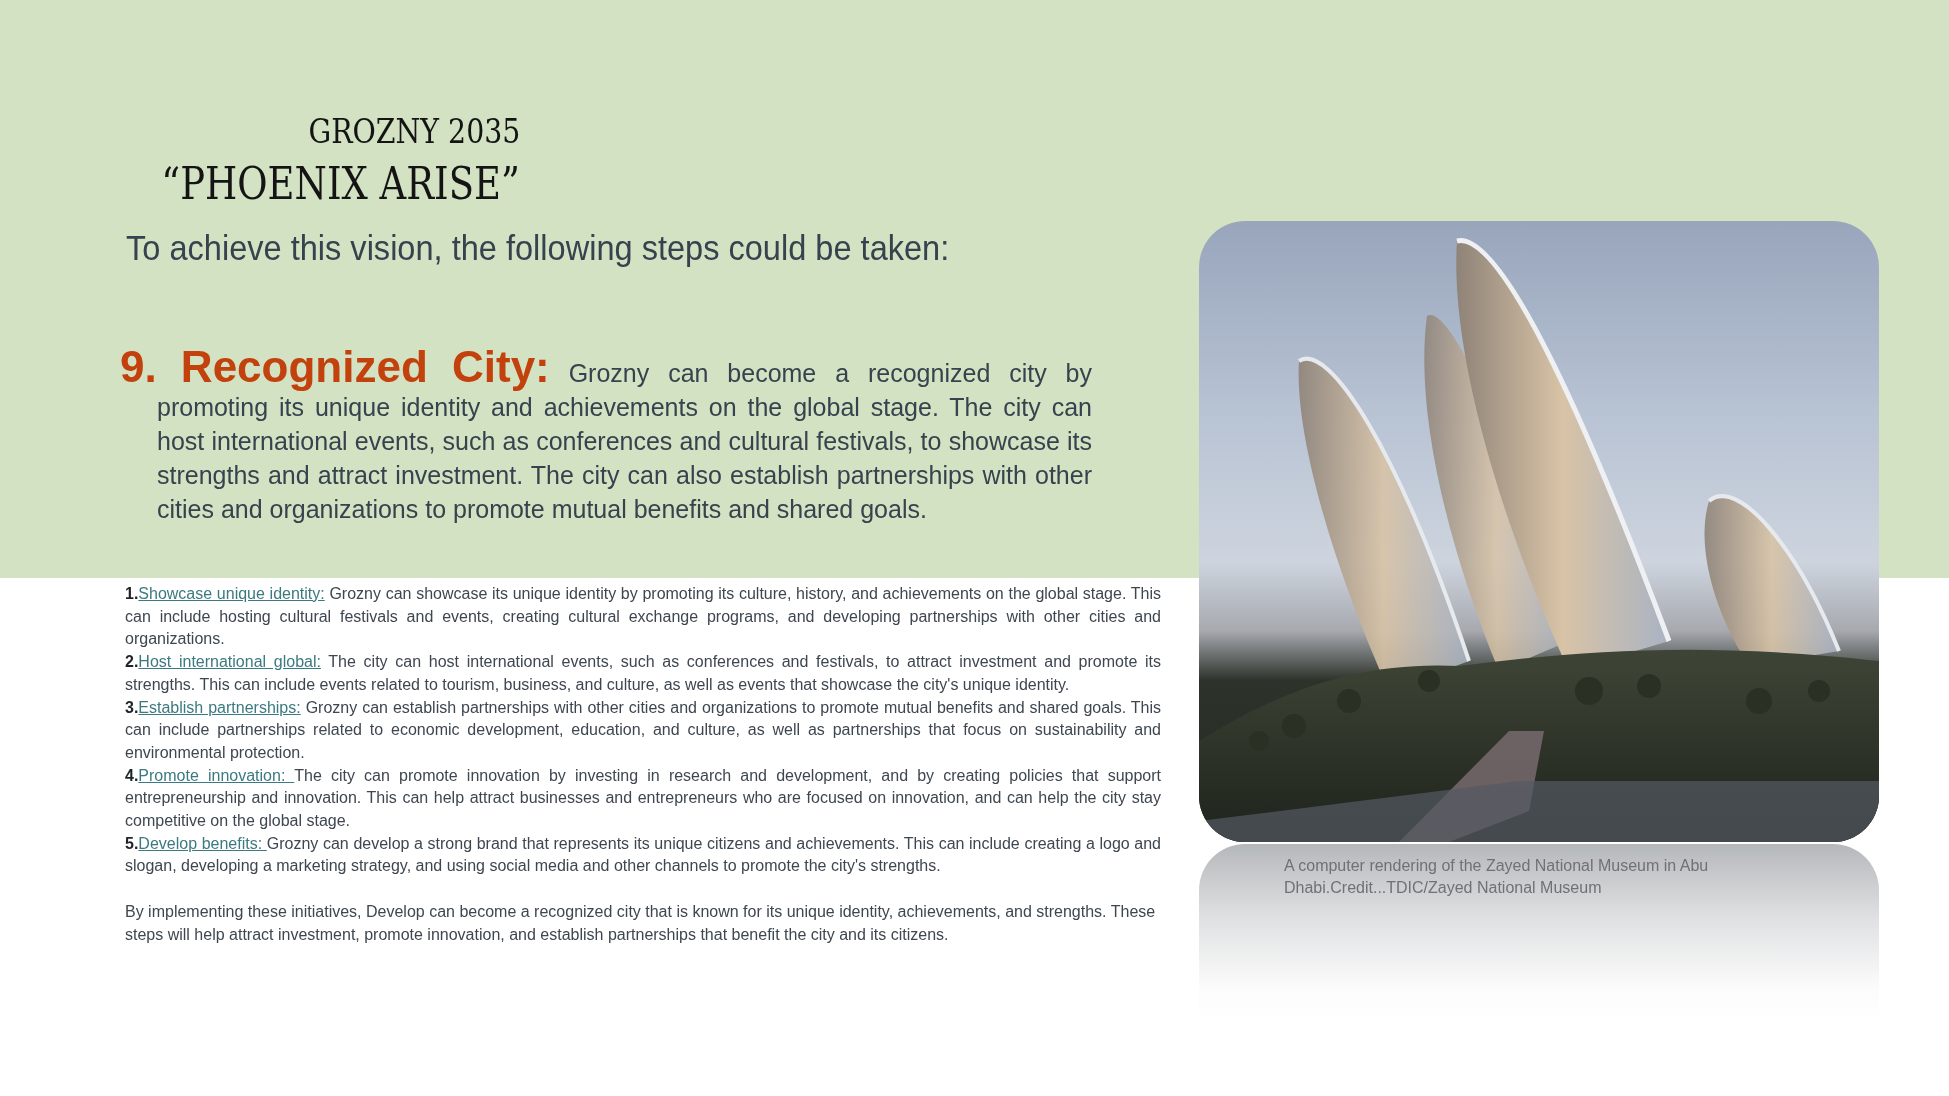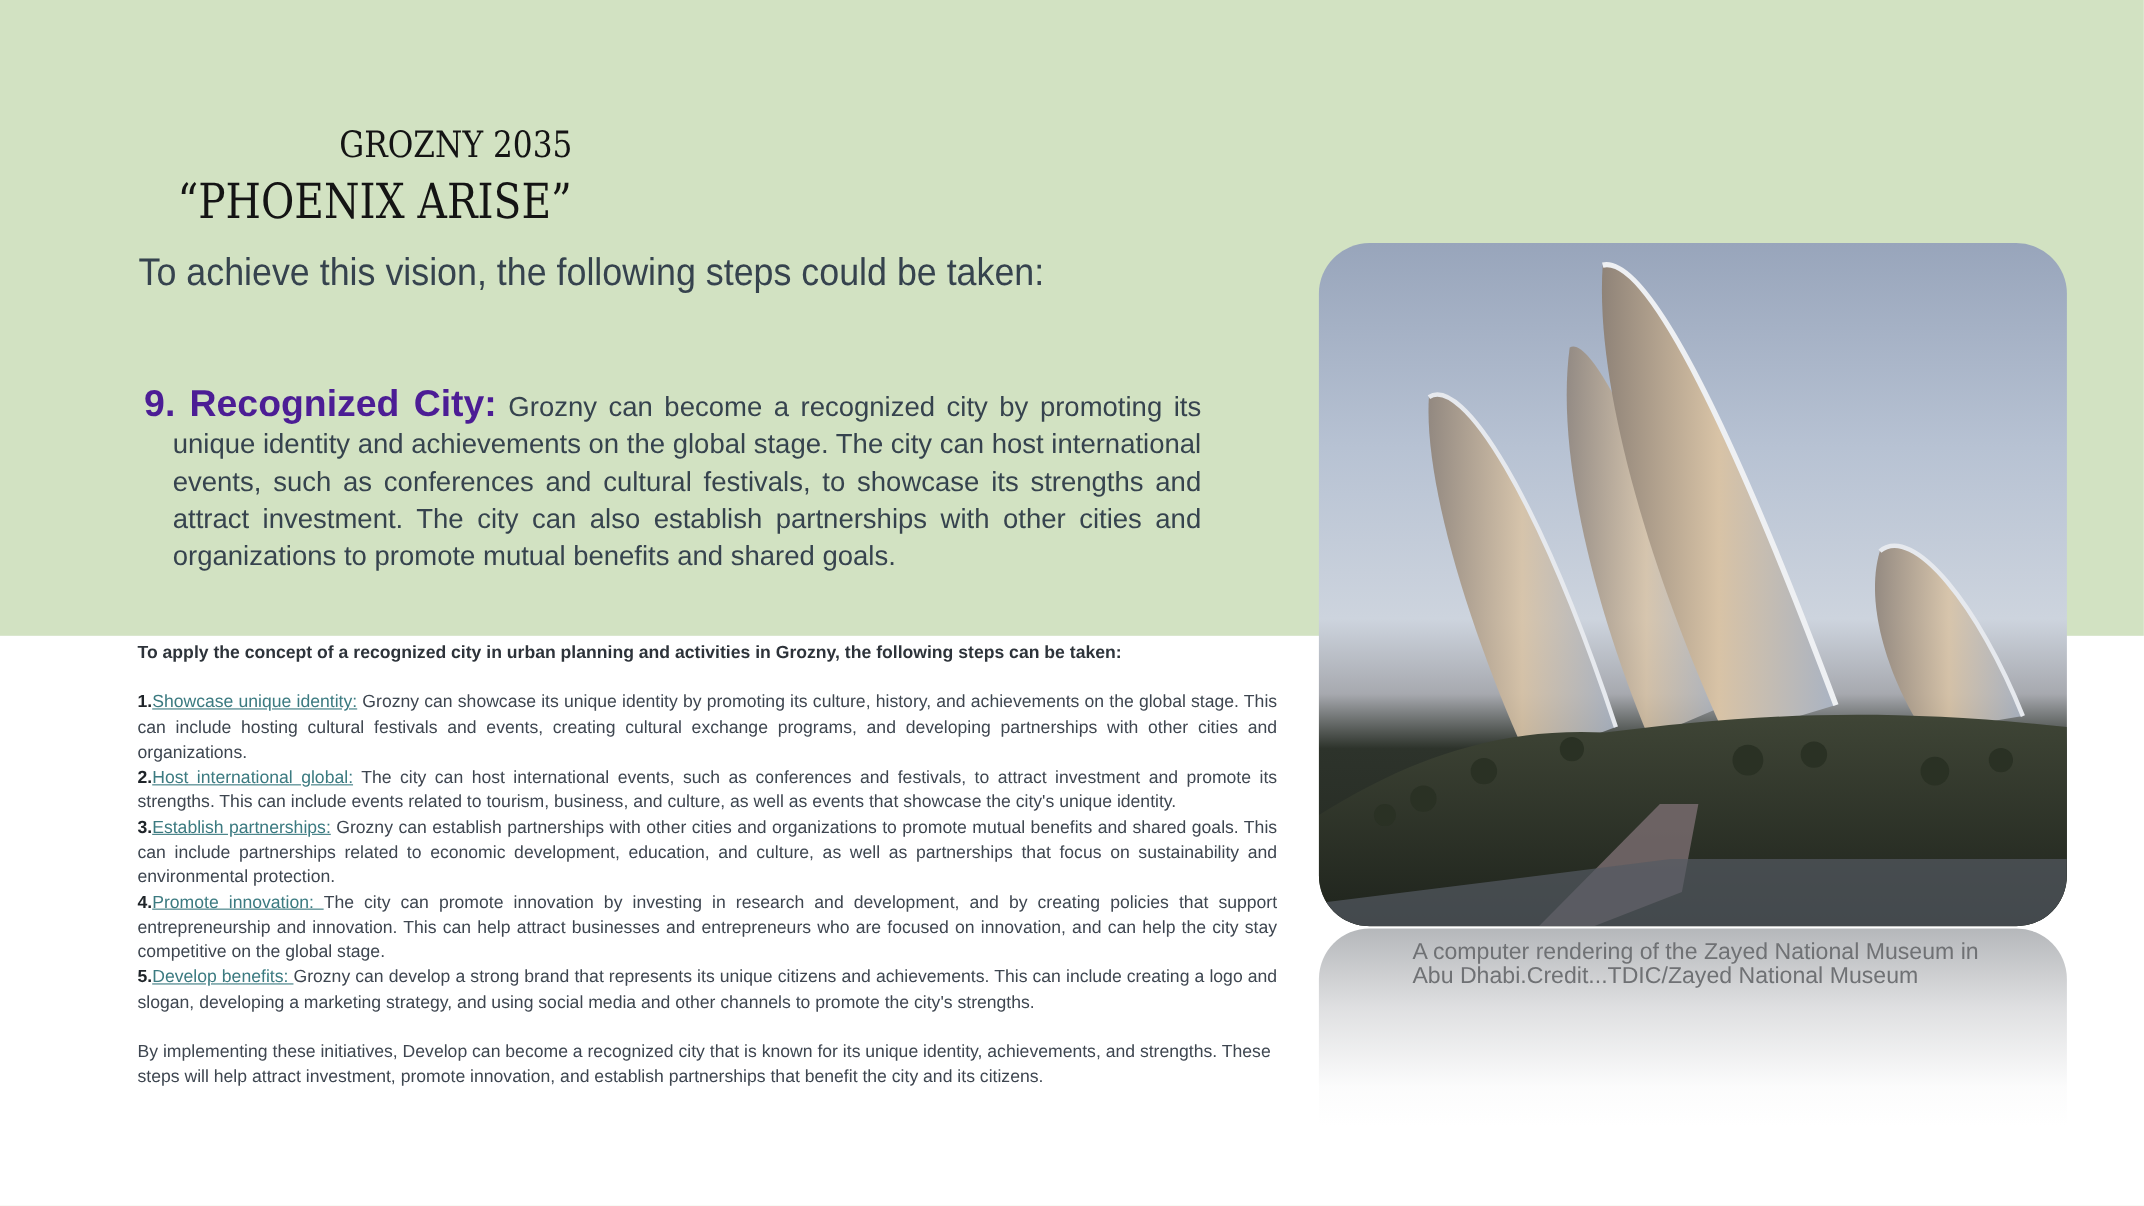--- a/index.html
+++ b/index.html
@@ -32,21 +32,21 @@
       transform: scaleX(0.93); transform-origin: left center;
     }
 
     .point-para {
       position: absolute; left: 120px; top: 350px; width: 972px;
       font-family: "Liberation Sans", sans-serif;
       font-size: 25px; line-height: 34px; color: #36434e;
       text-align: justify; text-indent: -37px; padding-left: 37px;
     }
     .point-heading {
-      font-size: 34px; font-weight: bold; color: #4c1d95; margin-left: 11px;
+      font-size: 44px; font-weight: bold; color: #c2410c;
     }
 
     .steps {
       position: absolute; left: 125px; top: 583px; width: 1036px;
       font-family: "Liberation Sans", sans-serif;
       font-size: 16px; line-height: 22.7px; color: #3e4650;
     }
     .steps-intro { font-weight: bold; color: #2d333a; margin-bottom: 22.7px; white-space: nowrap; }
     .step-item { text-align: justify; }
     .step-num { font-weight: bold; color: #1f2429; }
@@ -61,39 +61,38 @@
     .photo svg { position: absolute; left: 0; top: 0; }
 
     .reflection {
       position: absolute; left: 1199px; top: 844px; width: 680px; height: 180px;
       border-radius: 46px 46px 0 0; overflow: hidden;
       background: linear-gradient(180deg, rgba(120,125,130,0.55) 0%, rgba(170,172,176,0.38) 40%, rgba(230,231,233,0.15) 80%, rgba(255,255,255,0) 100%);
     }
     .caption {
       position: absolute; left: 1284px; top: 855px; width: 520px;
       font-family: "Liberation Sans", sans-serif;
-      font-size: 21px; line-height: 22px; color: #6f7174;
+      font-size: 16px; line-height: 22px; color: #6f7174;
     }
   </style>
 </head>
 <body>
 
 <div class="green-band"></div>
 
 <div class="title-block">
   <div class="title-line1">GROZNY 2035</div>
   <div class="title-line2">“PHOENIX ARISE”</div>
 </div>
 
 <div class="subtitle">To achieve this vision, the following steps could be taken:</div>
 
 <div class="point-para"><span class="point-heading">9. Recognized City:</span><span> Grozny can become a recognized city by promoting its unique identity and achievements on the global stage. The city can host international events, such as conferences and cultural festivals, to showcase its strengths and attract investment. The city can also establish partnerships with other cities and organizations to promote mutual benefits and shared goals.</span></div>
 
 <div class="steps">
-  <div class="steps-intro">To apply the concept of a recognized city in urban planning and activities in Grozny, the following steps can be taken:</div>
 
   <div class="step-item"><span class="step-num">1.</span><span class="step-title">Showcase unique identity:</span><span> Grozny can showcase its unique identity by promoting its culture, history, and achievements on the global stage. This can include hosting cultural festivals and events, creating cultural exchange programs, and developing partnerships with other cities and organizations.</span></div>
 
   <div class="step-item"><span class="step-num">2.</span><span class="step-title">Host international global:</span><span> The city can host international events, such as conferences and festivals, to attract investment and promote its strengths. This can include events related to tourism, business, and culture, as well as events that showcase the city's unique identity.</span></div>
 
   <div class="step-item"><span class="step-num">3.</span><span class="step-title">Establish partnerships:</span><span> Grozny can establish partnerships with other cities and organizations to promote mutual benefits and shared goals. This can include partnerships related to economic development, education, and culture, as well as partnerships that focus on sustainability and environmental protection.</span></div>
 
   <div class="step-item"><span class="step-num">4.</span><span class="step-title">Promote innovation: </span><span>The city can promote innovation by investing in research and development, and by creating policies that support entrepreneurship and innovation. This can help attract businesses and entrepreneurs who are focused on innovation, and can help the city stay competitive on the global stage.</span></div>
 
   <div class="step-item"><span class="step-num">5.</span><span class="step-title">Develop benefits: </span><span>Grozny can develop a strong brand that represents its unique citizens and achievements. This can include creating a logo and slogan, developing a marketing strategy, and using social media and other channels to promote the city's strengths.</span></div>

